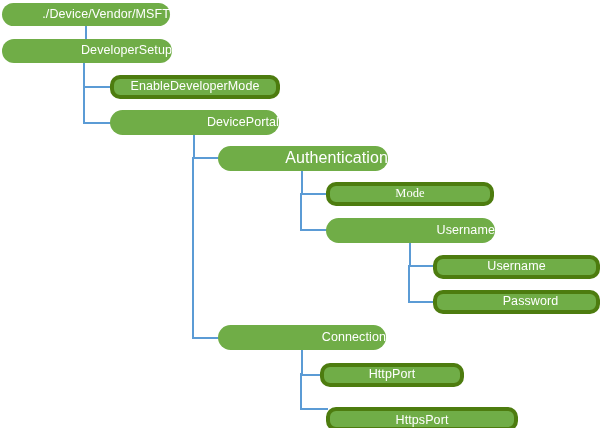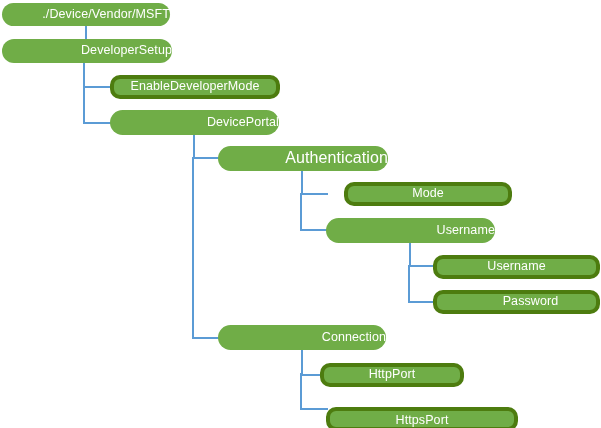--- a/index.html
+++ b/index.html
@@ -100,21 +100,21 @@
   </div>
 
   <div class="node pill" style="left:110px; top:110px; width:169px; height:25px; font-size:12.5px;">
     <span class="label">DevicePortal</span>
   </div>
 
   <div class="node pill" style="left:218px; top:146px; width:170px; height:25px; font-size:16px;">
     <span class="label">Authentication</span>
   </div>
 
-  <div class="node rect" style="left:344px; top:182px; width:168px; height:24px; font-size:12.5px;">
+  <div class="node rect" style="left:326px; top:182px; width:168px; height:24px; font-size:12.5px;font-family:Liberation Serif, serif;">
     <span class="label">Mode</span>
   </div>
 
   <div class="node pill" style="left:326px; top:218px; width:169px; height:25px; font-size:12.5px;">
     <span class="label">Username</span>
   </div>
 
   <div class="node rect" style="left:433px; top:255px; width:167px; height:24px; font-size:12.5px;">
     <span class="label">Username</span>
   </div>

